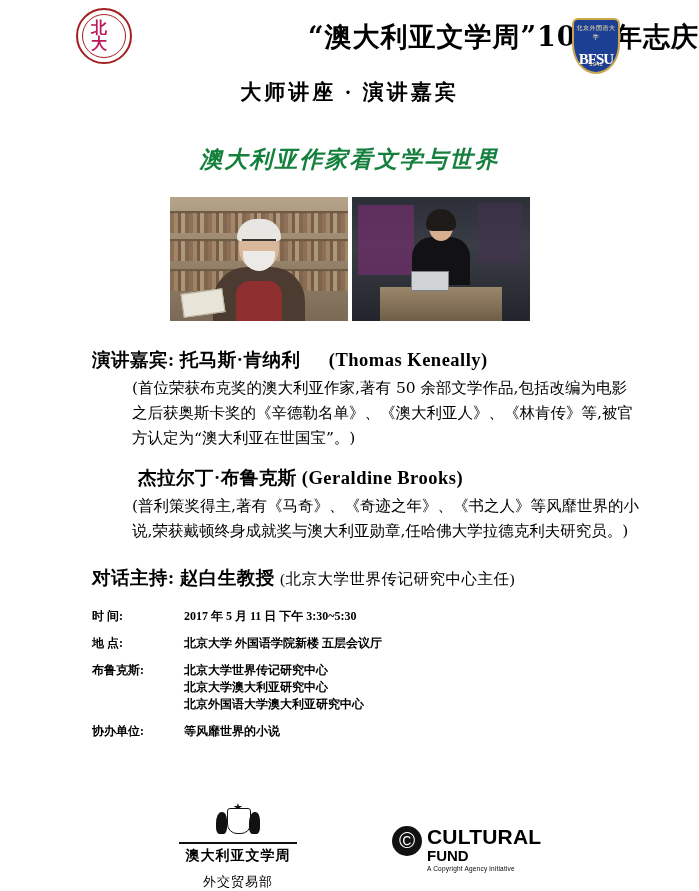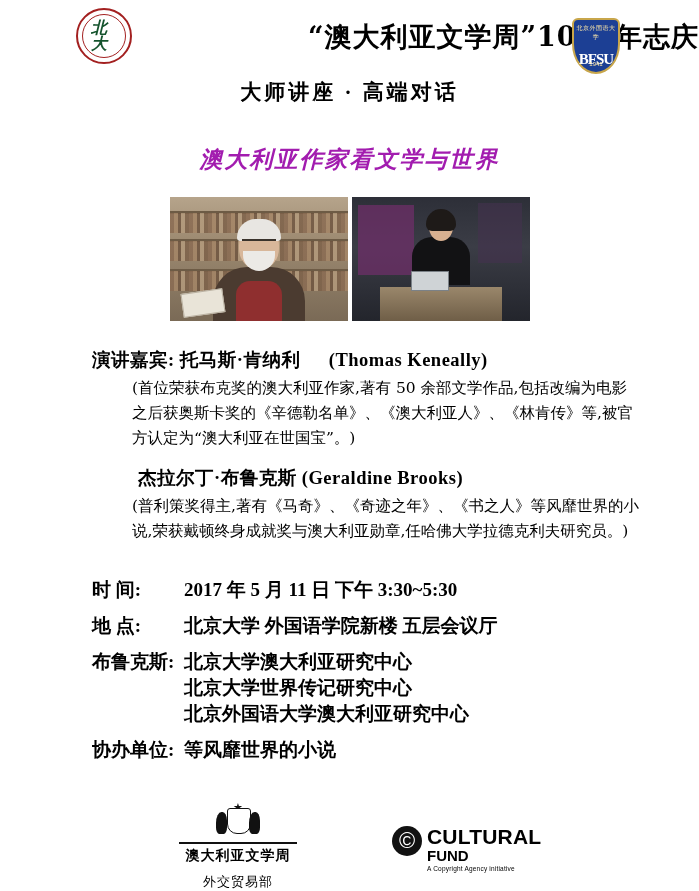--- a/index.html
+++ b/index.html
@@ -59,27 +59,26 @@
     position: absolute;
     left: 4px; top: 4px; right: 4px; bottom: 4px;
     border-radius: 50%;
     border: 1px solid #a32020;
   }
   .pku-seal-inner {
     position: absolute;
     left: 50%;
     top: 50%;
     transform: translate(-50%, -50%);
-    color: #14532d;
+    color: #be185d;
     font-size: 16px;
     font-weight: bold;
     line-height: 1;
     letter-spacing: -1px;
     font-family: "Liberation Serif", serif;
-    font-style: italic;
   }
 
   
   .bfsu-shield {
     width: 48px;
     height: 56px;
     margin: 0 auto;
     background: #1c3f94;
     border: 2px solid #c8a64b;
     border-radius: 6px 6px 24px 24px / 6px 6px 30px 30px;
@@ -126,21 +125,21 @@
     text-align: center;
     font-size: 21px;
     font-weight: bold;
     margin-top: 6px;
     letter-spacing: 3px;
   }
   .title-3 {
     text-align: center;
     font-size: 23px;
     font-weight: bold;
-    color: #a21caf;
+    color: #15803d;
     margin-top: 38px;
     letter-spacing: 2px;
     font-style: italic;
     font-family: "DejaVu Serif", "Liberation Serif", serif;
   }
 
   
   .photos {
     margin: 22px auto 0 auto;
     width: 360px;
@@ -369,22 +368,22 @@
     font-weight: bold;
     margin-top: 20px;
     letter-spacing: 0.5px;
   }
   .host-line .paren {
     font-size: 15.5px;
     font-weight: normal;
   }
 
   .info {
-    margin-top: 32px;
-    font-size: 19px;
+    margin-top: 18px;
+    font-size: 12px;
   }
   .info-row {
     display: flex;
     align-items: flex-start;
     margin-bottom: 10px;
     font-weight: bold;
   }
   .info-label {
     width: 92px;
     flex: 0 0 92px;
@@ -524,21 +523,21 @@
 
     <div class="logo-right">
       <div class="bfsu-shield">
         <div class="bfsu-top">北京外国语大学</div>
         <div class="bfsu-mid">BFSU</div>
         <div class="bfsu-bot">1941</div>
       </div>
     </div>
   </div>
 
-  <div class="title-2">大师讲座 · 高端对话</div>
+  <div class="title-2">大师讲座 · 演讲嘉宾</div>
   <div class="title-3">澳大利亚作家看文学与世界</div>
 
   <div class="photos">
     <div class="photo photo-a">
       <div class="shelf" style="top:14px;"></div>
       <div class="books" style="top:16px;"></div>
       <div class="shelf" style="top:42px;"></div>
       <div class="books" style="top:44px;"></div>
       <div class="shelf" style="top:72px;"></div>
       <div class="books" style="top:74px;"></div>
@@ -573,38 +572,44 @@
     <div class="bio">(首位荣获布克奖的澳大利亚作家,著有 50 余部文学作品,包括改编为电影之后获奥斯卡奖的《辛德勒名单》、《澳大利亚人》、《林肯传》等,被官方认定为“澳大利亚在世国宝”。)</div>
 
     <div class="speaker-line-2">
       <span>杰拉尔丁·布鲁克斯</span>
       <span class="gap"></span>
       <span class="en">(Geraldine Brooks)</span>
     </div>
 
     <div class="bio second">(普利策奖得主,著有《马奇》、《奇迹之年》、《书之人》等风靡世界的小说,荣获戴顿终身成就奖与澳大利亚勋章,任哈佛大学拉德克利夫研究员。)</div>
 
+    <div class="host-line">
+      <span>对话主持:</span>
+      <span>赵白生教授</span>
+      <span class="gap"></span>
+      <span class="paren">(北京大学世界传记研究中心主任)</span>
+    </div>
 
     <div class="info">
 
       <div class="info-row">
         <div class="info-label">时  间:</div>
         <div class="info-value">2017 年 5 月 11 日 下午 3:30~5:30</div>
       </div>
 
       <div class="info-row">
         <div class="info-label">地  点:</div>
         <div class="info-value">北京大学 外国语学院新楼 五层会议厅</div>
       </div>
 
       <div class="info-row">
         <div class="info-label">布鲁克斯:</div>
         <div class="info-value">
+          <span class="sub">北京大学世界传记研究中心</span>
           <span class="sub">北京大学澳大利亚研究中心</span>
-          <span class="sub">北京大学世界传记研究中心</span>
           <span class="sub">北京外国语大学澳大利亚研究中心</span>
         </div>
       </div>
 
       <div class="info-row">
         <div class="info-label">协办单位:</div>
         <div class="info-value">等风靡世界的小说</div>
       </div>
 
     </div>

